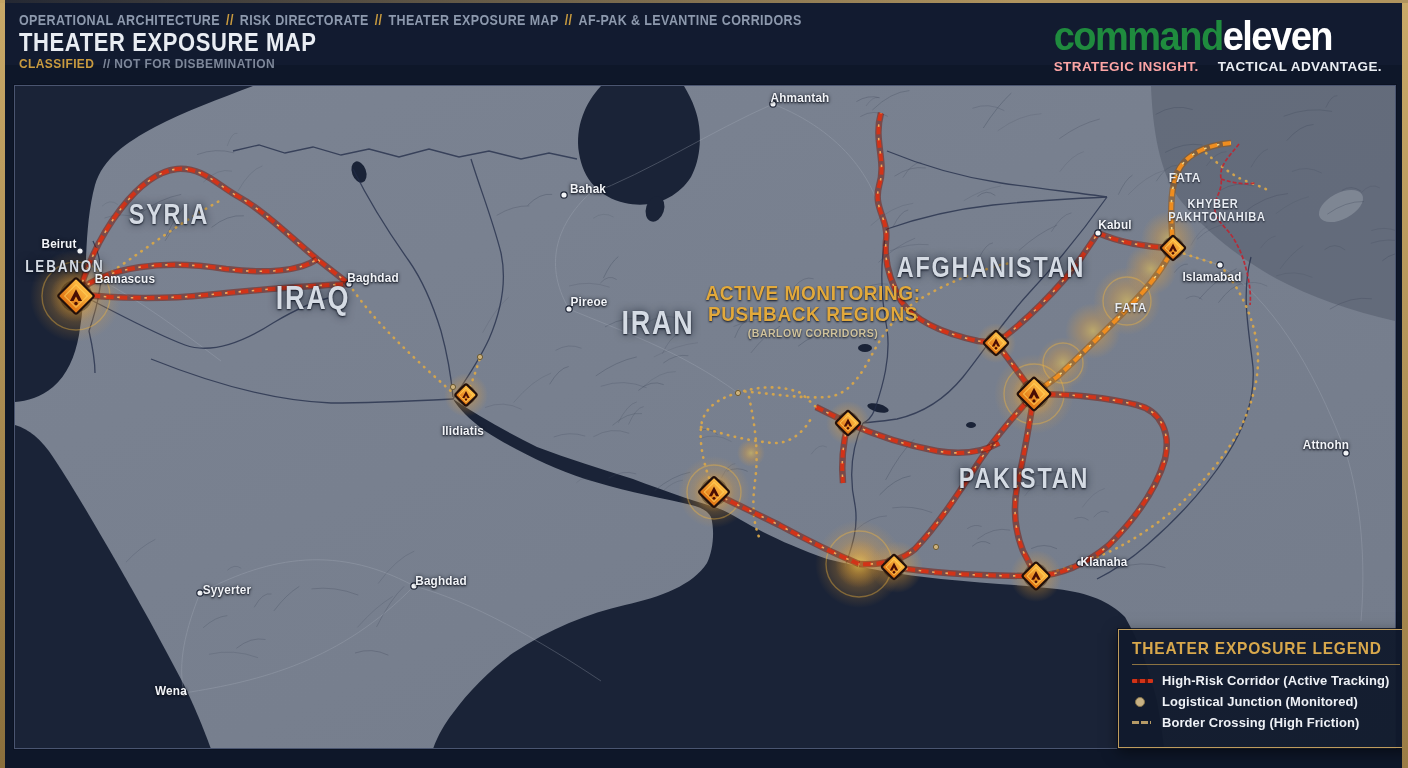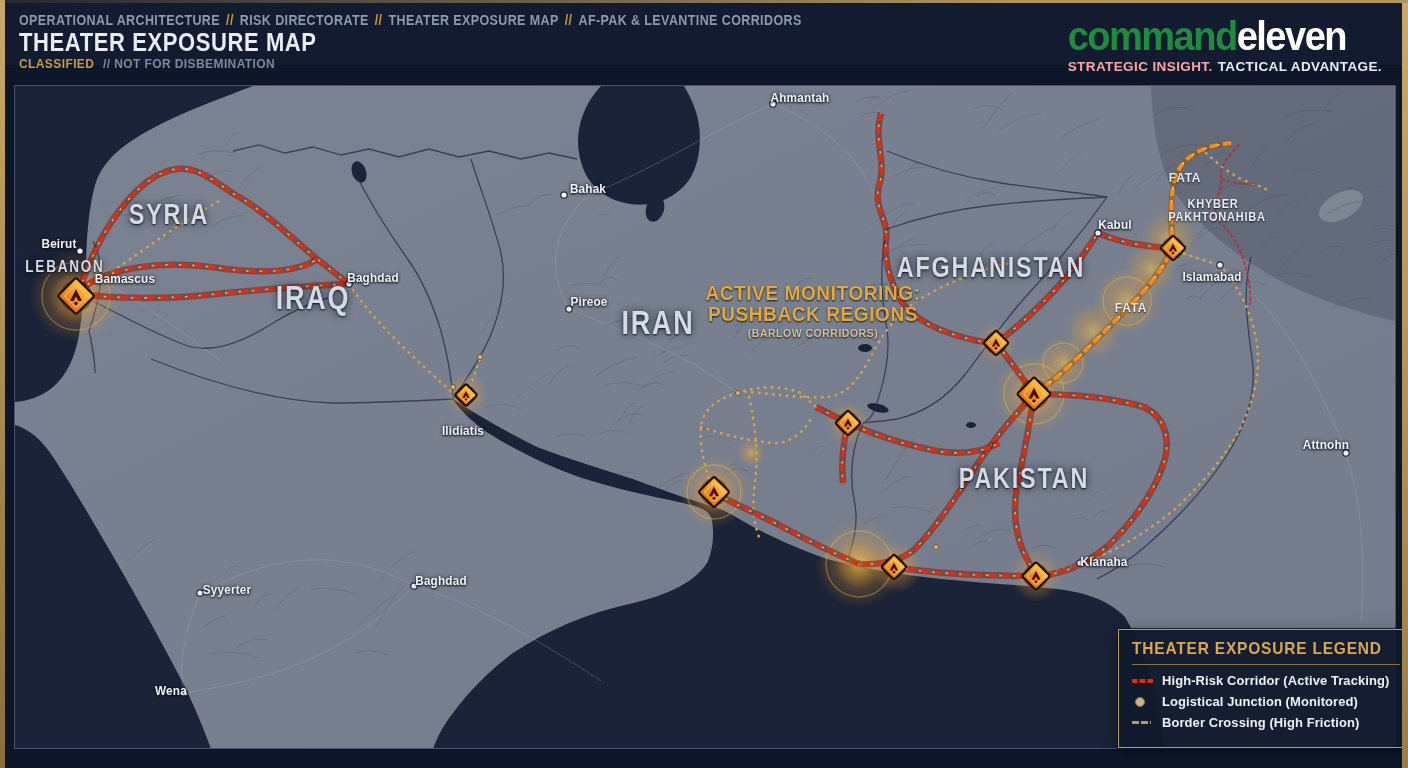--- a/index.html
+++ b/index.html
@@ -21,21 +21,21 @@
     letter-spacing:.6px;transform:scaleY(1.15);transform-origin:left top;}
   .classline{position:absolute;left:14px;top:57px;font-size:12px;font-weight:bold;letter-spacing:.4px;}
   .classline .cls{color:#c99b3f;}
   .classline .note{color:#7d8799;margin-left:5px;}
   .logo{position:absolute;right:20px;top:16px;text-align:left;line-height:1;}
   .logo .wordmark{font-size:38px;font-weight:bold;letter-spacing:-1.5px;transform:scaleY(1.05);transform-origin:right top;}
   .logo .p1{color:#1f8b3e;}
   .logo .p2{color:#ffffff;}
   .logo .tagline{margin-top:6px;font-size:13.5px;font-weight:bold;letter-spacing:.4px;}
   .logo .t1{color:#fca5a5;}
-  .logo .t2{color:#e9edf3;margin-left:5px;}
+  .logo .t2{color:#e9edf3;margin-left:19px;}
   
   .map-wrap{position:absolute;left:14px;top:85px;width:1380px;height:662px;
     background:#788090;border:1px solid #4a5570;box-shadow:0 0 0 1px #0b1222;z-index:5;}
   .map-wrap svg{position:absolute;left:0;top:0;}
   .labels{position:absolute;left:0;top:0;width:100%;height:100%;pointer-events:none;}
   .country-label{position:absolute;transform:translate(-50%,-50%) scaleX(.9) scaleY(1.12);
     font-weight:bold;color:#d5dbe4;letter-spacing:2px;white-space:nowrap;
     text-shadow:0 1px 2px rgba(12,18,32,.95),0 0 8px rgba(12,18,32,.7);}
   .region-label{position:absolute;transform:translate(-50%,-50%) scaleX(.92);
     font-weight:bold;color:#e8ecf2;letter-spacing:.8px;white-space:nowrap;

